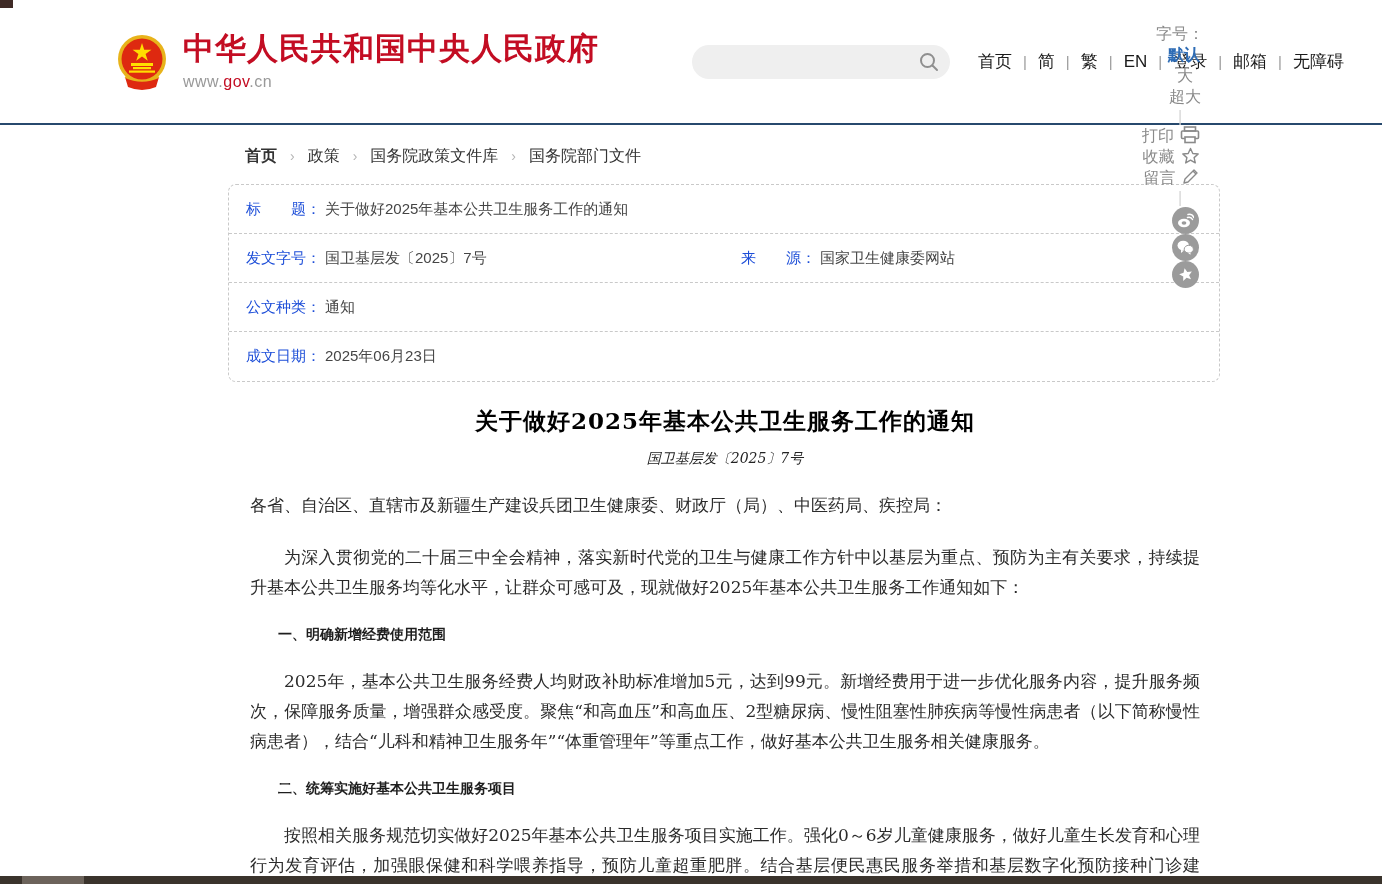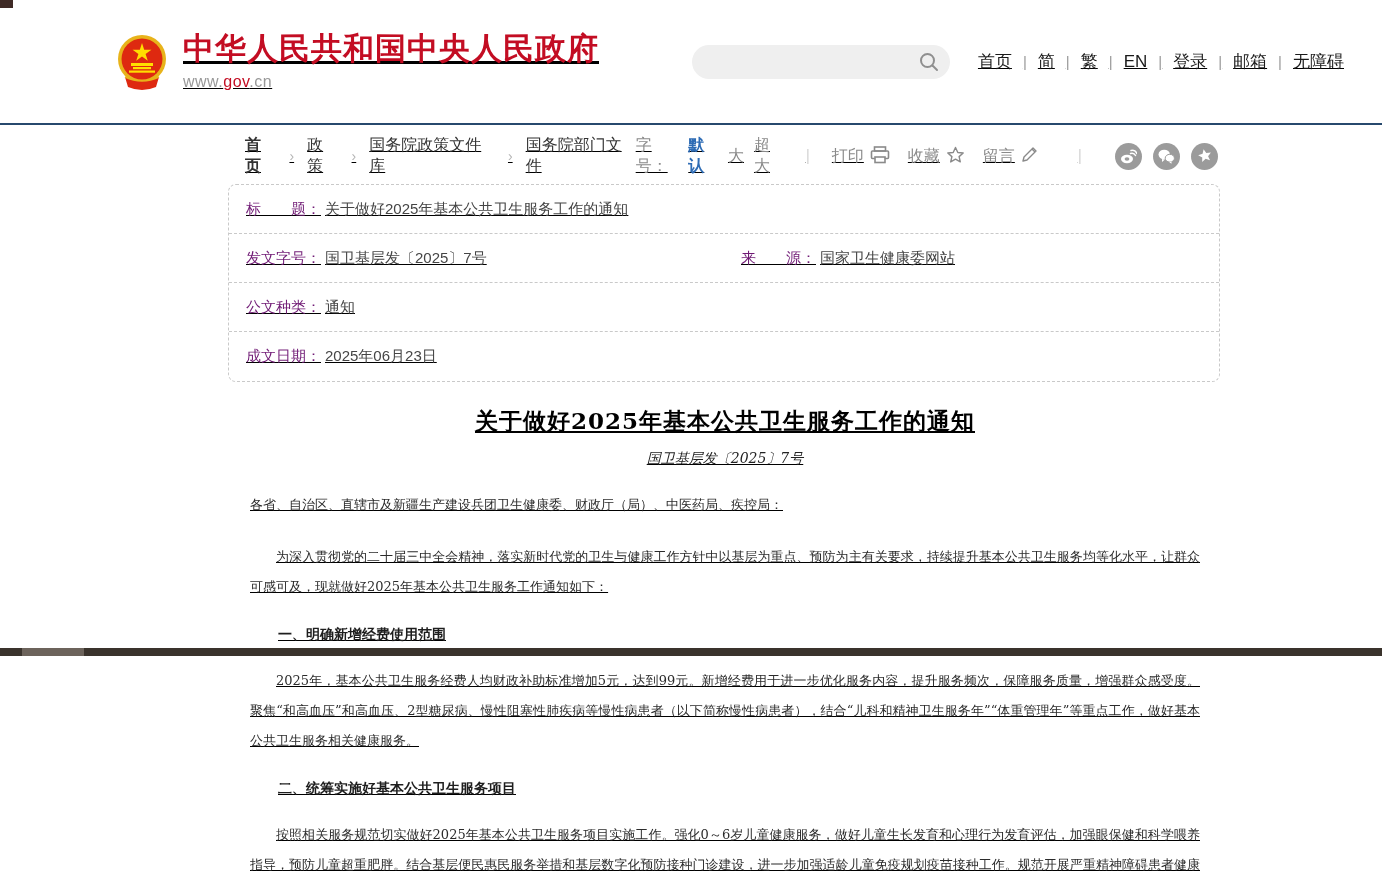--- a/index.html
+++ b/index.html
@@ -1,18 +1,18 @@
 <!DOCTYPE html>
 <html><head>
 <meta charset="utf-8">
 <style>
   * { margin:0; padding:0; box-sizing:border-box; }
   html,body { width:1382px; height:884px; overflow:hidden; background:#fff;
               font-family:"Liberation Sans", sans-serif; }
-  .page { position:relative; width:1382px; height:656px; background:#fff;text-decoration:underline; }
+  .page { position:relative; width:1382px; height:884px; background:#fff; }
 
   
   .corner-artifact { position:absolute; left:0; top:0; width:13px; height:8px; background:#3f2a26; }
 
   
   .header { height:125px; border-bottom:2px solid #27496d; display:flex; align-items:center;
             padding:0 38px 0 115px; background:#fff; }
   .logo-wrap { display:flex; align-items:center; }
   .emblem { width:54px; height:58px; flex:none; }
   .site-id { margin-left:14px; }
@@ -31,45 +31,45 @@
 
   
   .content { width:992px; margin-left:228px; }
 
   
   .crumb-row { display:flex; align-items:center; margin-top:16px; height:30px; padding:0 2px 0 17px; }
   .crumb { display:flex; align-items:center; font-size:16px; color:#333; }
   .crumb .bc-item { cursor:pointer; }
   .crumb .bc-home { font-weight:bold; }
   .crumb .bc-sep { color:#b5b5b5; margin:0 13px; font-size:14px; }
-  .tools { margin-left:auto; display:flex; align-items:center; font-size:16px; color:#8a8a8a; }
+  .tools { margin-left:auto; display:flex; align-items:center; font-size:16px; color:#8a8a8a;flex-direction:column; }
   .fs-default { color:#2e6cb5; font-weight:bold; margin-left:8px; cursor:pointer; }
   .fs-opt { margin-left:10px; cursor:pointer; }
   .tool-div { color:#d5d5d5; margin:0 22px; }
   .tool-btn { display:flex; align-items:flex-start; cursor:pointer; margin-right:18px; white-space:nowrap; }
   .tool-btn svg { margin-left:6px; }
   .share-circle { width:27px; height:27px; border-radius:50%; background:#9b9b9b; color:#fff;
                   display:flex; align-items:center; justify-content:center; margin-left:11px;
                   cursor:pointer; flex:none; }
   .share-circle svg { display:block; }
 
   
   .meta-box { margin-top:13px; border:1px dashed #c9c9c9; border-radius:8px; background:#fff; }
   .meta-row { display:flex; height:49px; align-items:center; border-bottom:1px dashed #c9c9c9; }
   .meta-row:last-child { border-bottom:none; }
   .meta-cell { width:50%; display:flex; align-items:center; padding-left:17px; font-size:15px; }
-  .meta-label { color:#701a75; white-space:pre; }
+  .meta-label { color:#1d4ed8; white-space:pre; }
   .meta-value { color:#454545; margin-left:4px; }
 
   
   .article { font-family:"DejaVu Serif", serif; color:#2b2b2b; padding:0 20px 0 22px; }
   .doc-title { text-align:center; font-size:23px; font-weight:bold; color:#000; margin-top:24px;
                letter-spacing:1px; }
   .doc-number { text-align:center; font-size:14px; color:#222; margin-top:13px; font-style:italic; }
-  .article p { font-size:13px; line-height:30px; margin-top:22px; text-align:justify; }
+  .article p { font-size:17px; line-height:30px; margin-top:22px; text-align:justify; }
   .p-indent { text-indent:2em; }
   .sec-head { font-size:14px; font-weight:bold; margin-top:24px; text-indent:2em; color:#1e1e1e; }
 
   
   .bottom-bar { position:absolute; left:0; bottom:0; width:1382px; height:8px; background:#3a332c; }
   .bottom-bar-segment { position:absolute; left:22px; top:0; width:62px; height:8px; background:#6c635b; }
 </style>
 </head>
 <body>
 

